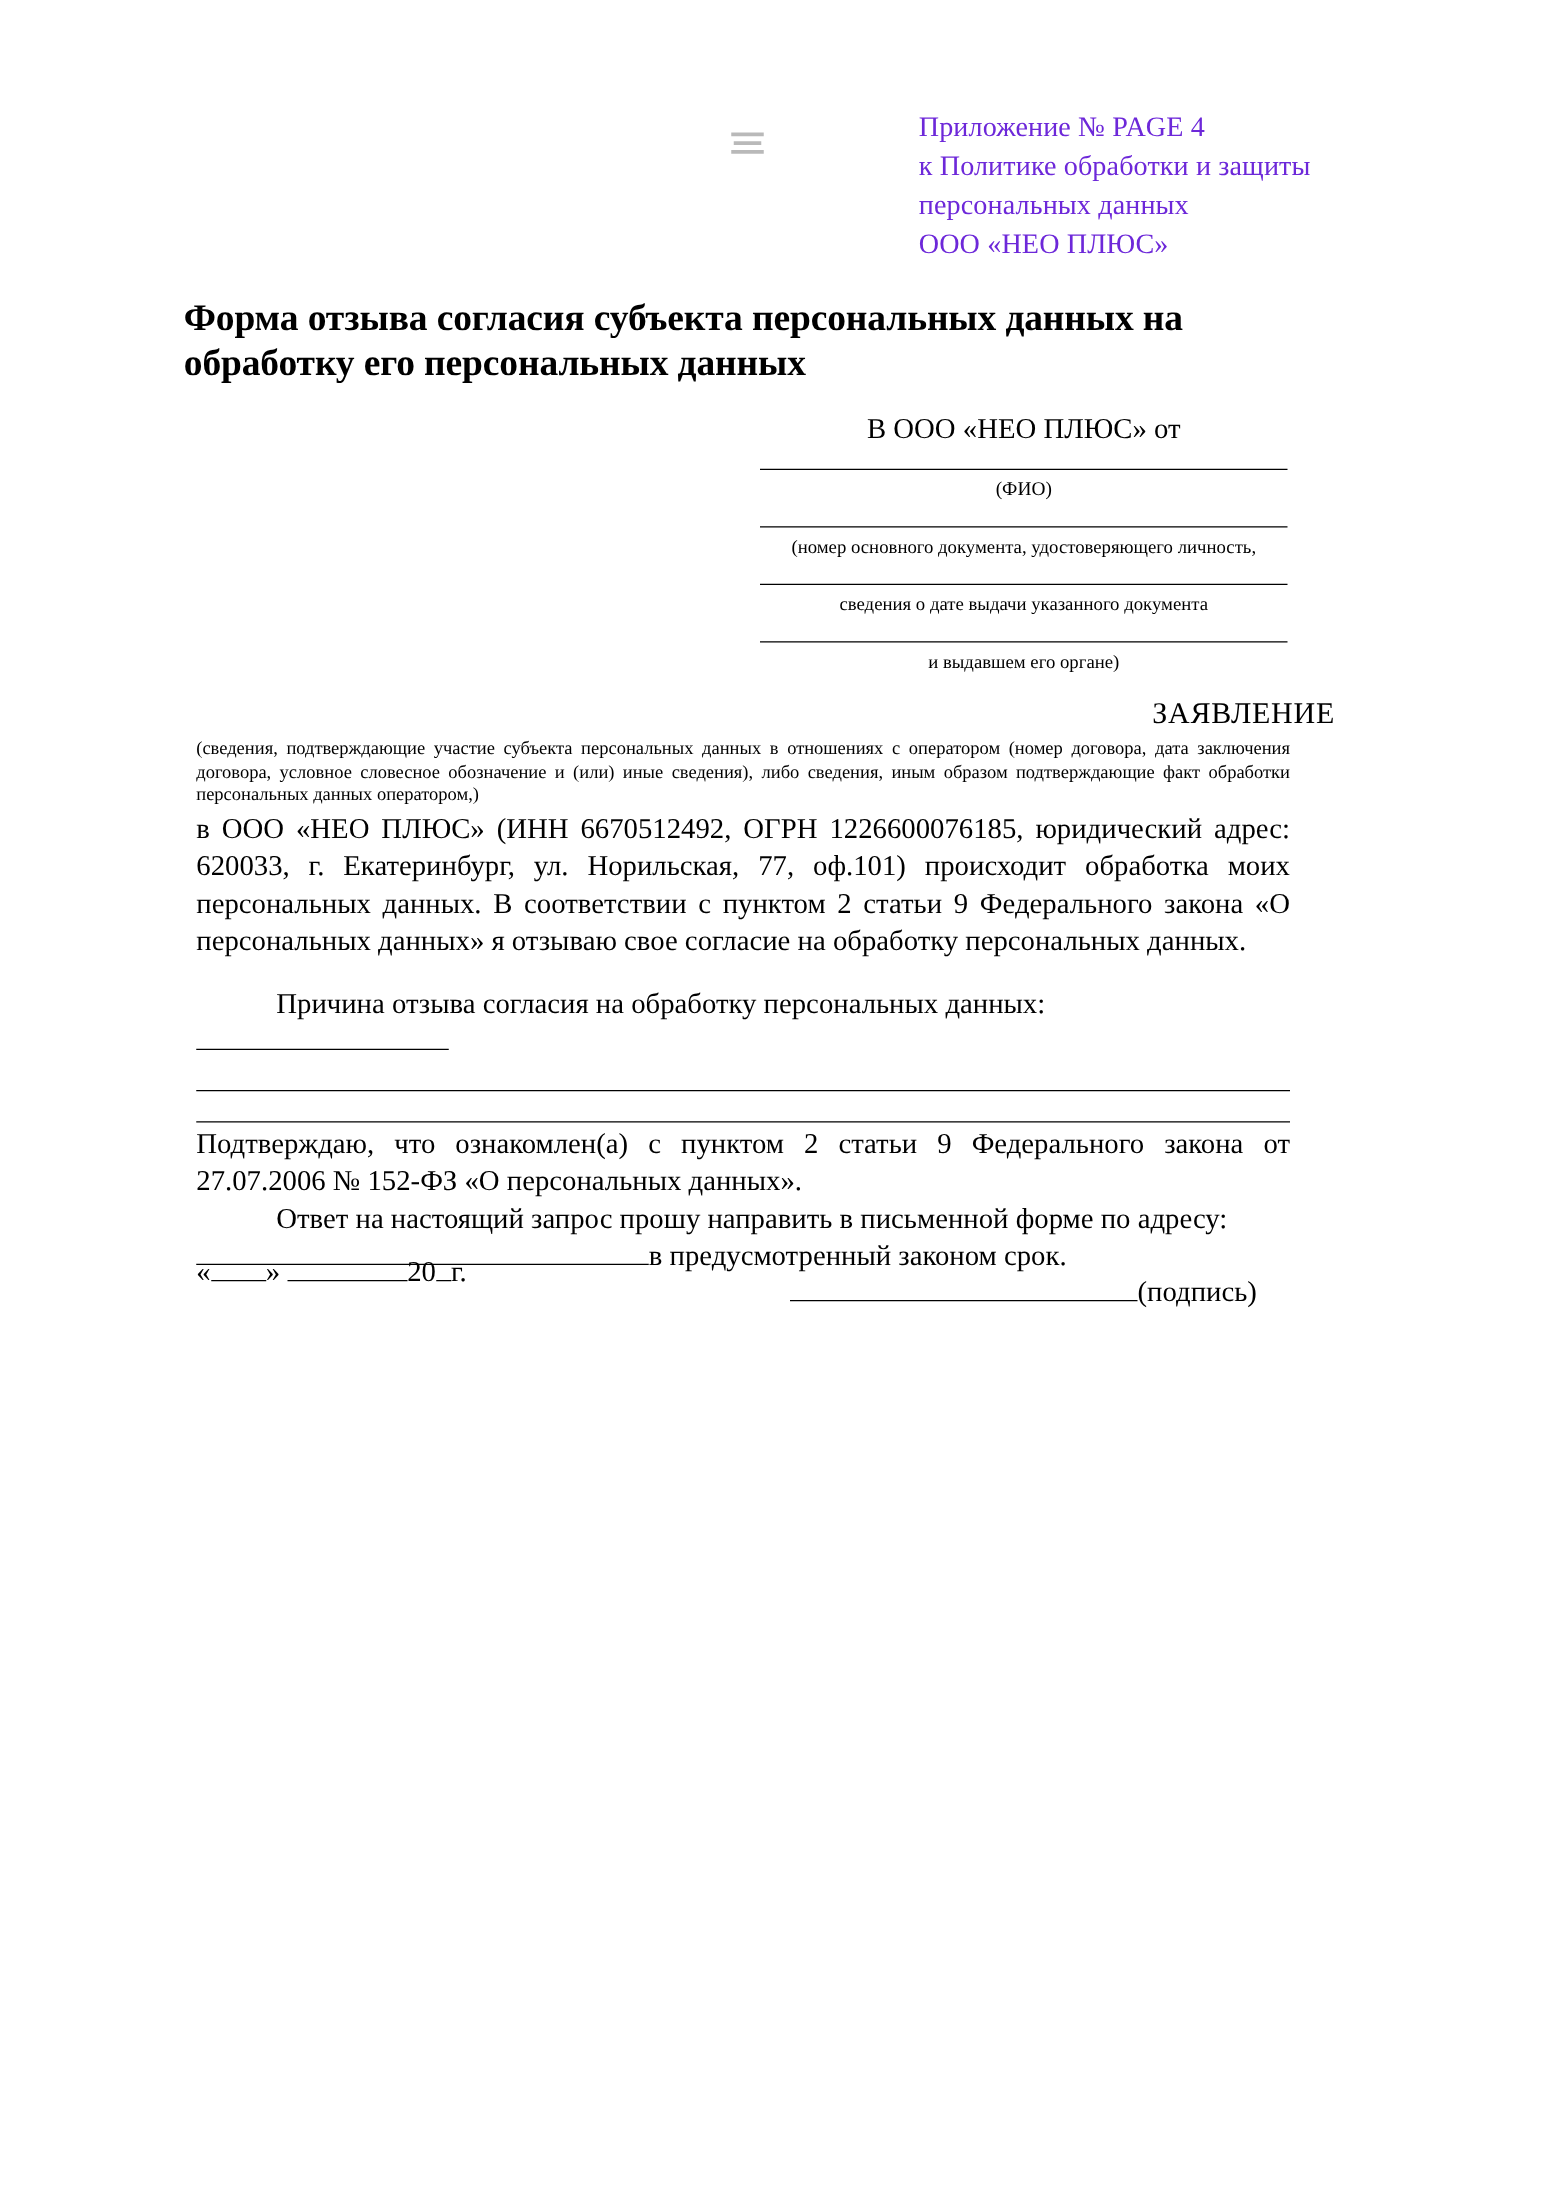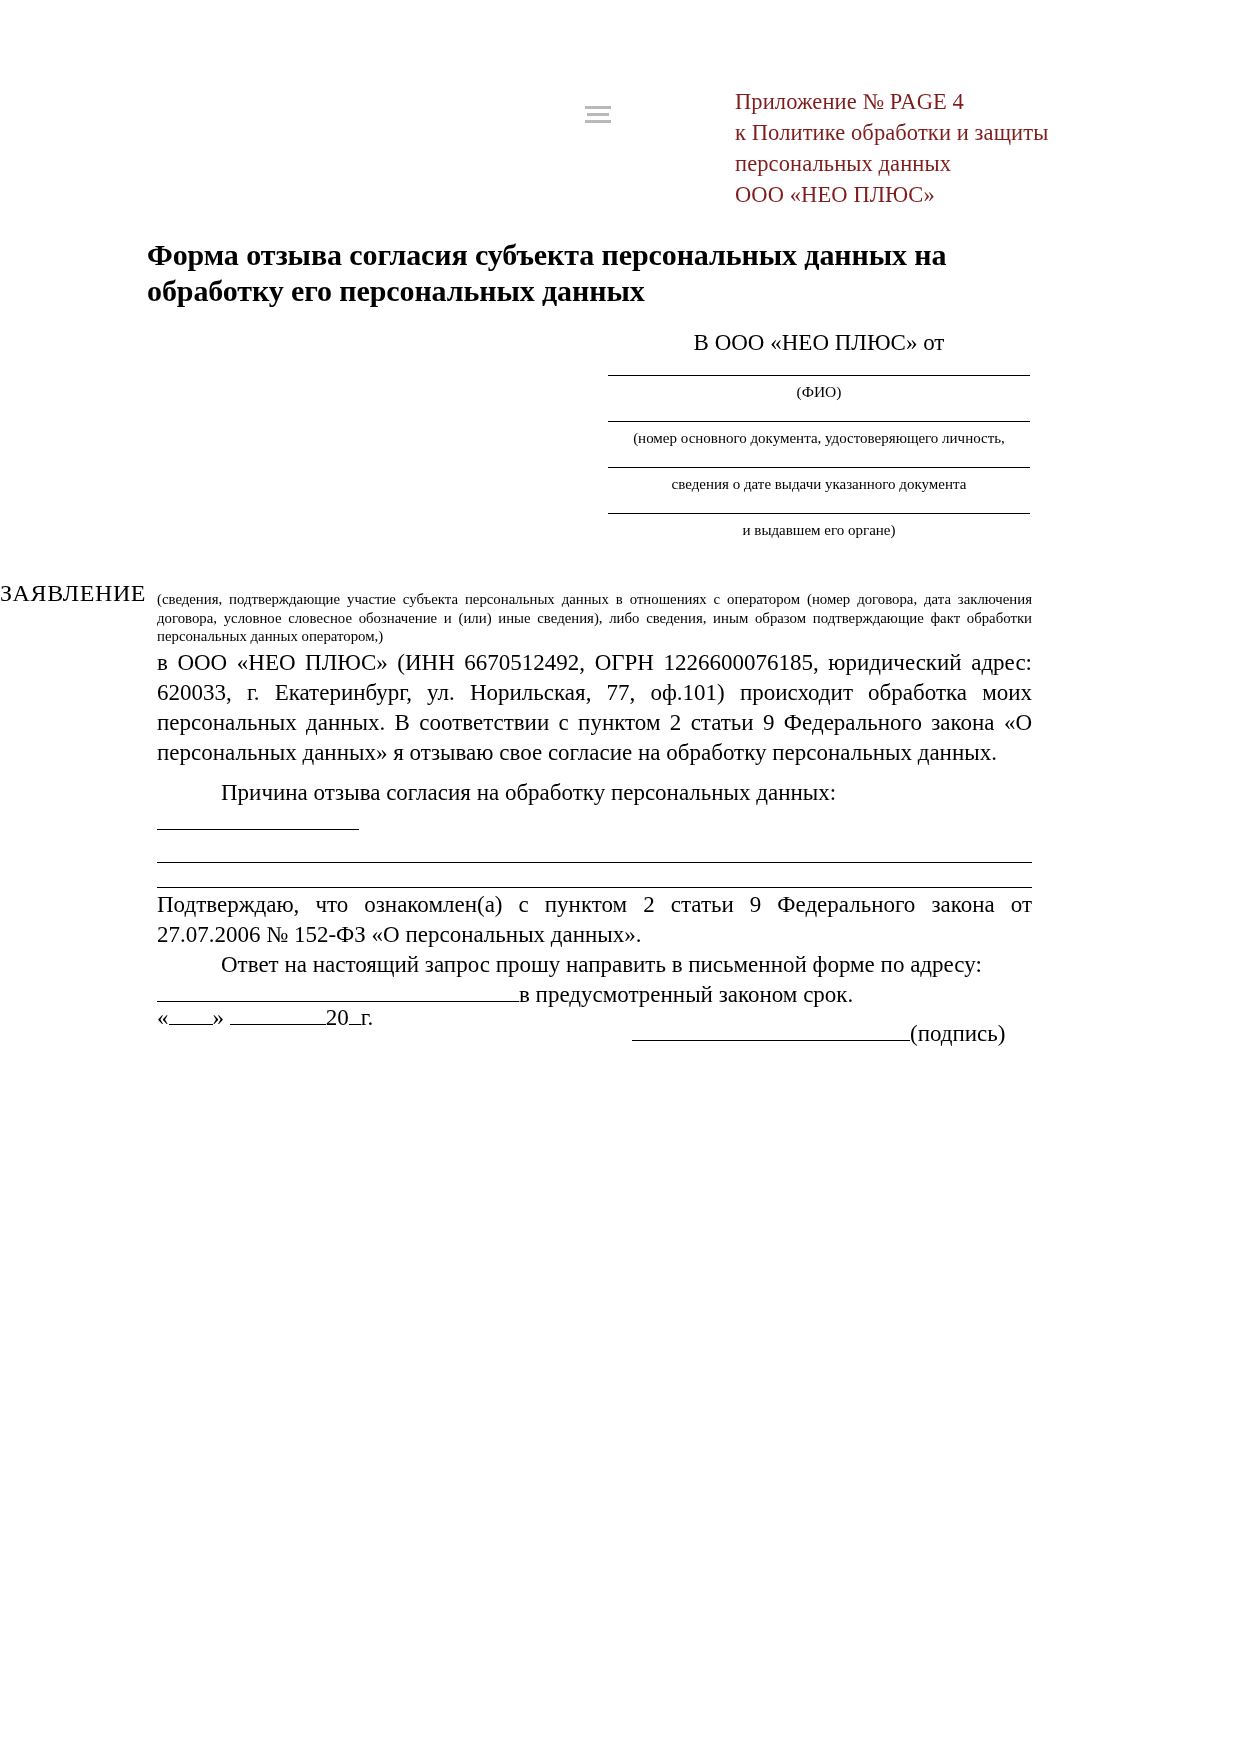--- a/index.html
+++ b/index.html
@@ -50,21 +50,21 @@
   .header-mark i:nth-child(2) { width: 22px; margin-left: 2px; }
   .header-mark i:nth-child(3) { width: 26px; }
 
   .header-text {
     position: absolute;
     left: 735px;
     top: 0;
     width: 460px;
     font-size: 22.5px;
     line-height: 31px;
-    color: #7f1d1d;
+    color: #6d28d9;
     letter-spacing: 0.1px;
   }
 
   
   .doc-title {
     position: absolute;
     left: 147px;
     top: 237px;
     width: 880px;
     font-size: 30px;
@@ -98,24 +98,23 @@
   .fill-caption.small {
     font-size: 15px;
   }
 
   
   .statement-title {
     position: absolute;
     left: 0;
     top: 558px;
     width: 1068px;
-    text-align: left;
+    text-align: right;
     font-size: 24px;
     letter-spacing: 0.6px;
-    margin-top: 22px;
   }
 
   .body-block {
     position: absolute;
     left: 157px;
     top: 588px;
     width: 875px;
     font-size: 23px;
     line-height: 30px;
   }
@@ -244,21 +243,21 @@
 
   <div class="statement-title">ЗАЯВЛЕНИЕ</div>
 
   <div class="body-block">
 
 
     <div class="micro-note">(сведения, подтверждающие участие субъекта персональных данных в отношениях с оператором (номер договора, дата заключения договора, условное словесное обозначение и (или) иные сведения), либо сведения, иным образом подтверждающие факт обработки персональных данных оператором,)</div>
 
     <div class="para justified" style="text-align-last:left;">в ООО «НЕО ПЛЮС» (ИНН 6670512492, ОГРН 1226600076185, юридический адрес: 620033, г. Екатеринбург, ул. Норильская, 77, оф.101) происходит обработка моих персональных данных. В соответствии с пунктом 2 статьи 9 Федерального закона «О персональных данных» я отзываю свое согласие на обработку персональных данных.</div>
 
-    <div class="line-with-rule" style="margin-top:10px;">
+    <div class="line-with-rule" style="margin-top:20px;">
       <span class="indent"></span><span>Причина отзыва согласия на обработку персональных данных:</span><span class="rule" style="width:202px"></span>
     </div>
 
     <span class="full-rule"></span>
     <span class="full-rule"></span>
 
     <div class="para justified" style="margin-top:2px; text-align-last:left;">Подтверждаю, что ознакомлен(а) с пунктом 2 статьи 9 Федерального закона от 27.07.2006 № 152-ФЗ «О персональных данных».</div>
 
     <div class="line-with-rule">
       <span class="indent"></span><span>Ответ на настоящий запрос прошу направить в письменной форме по адресу:</span>

